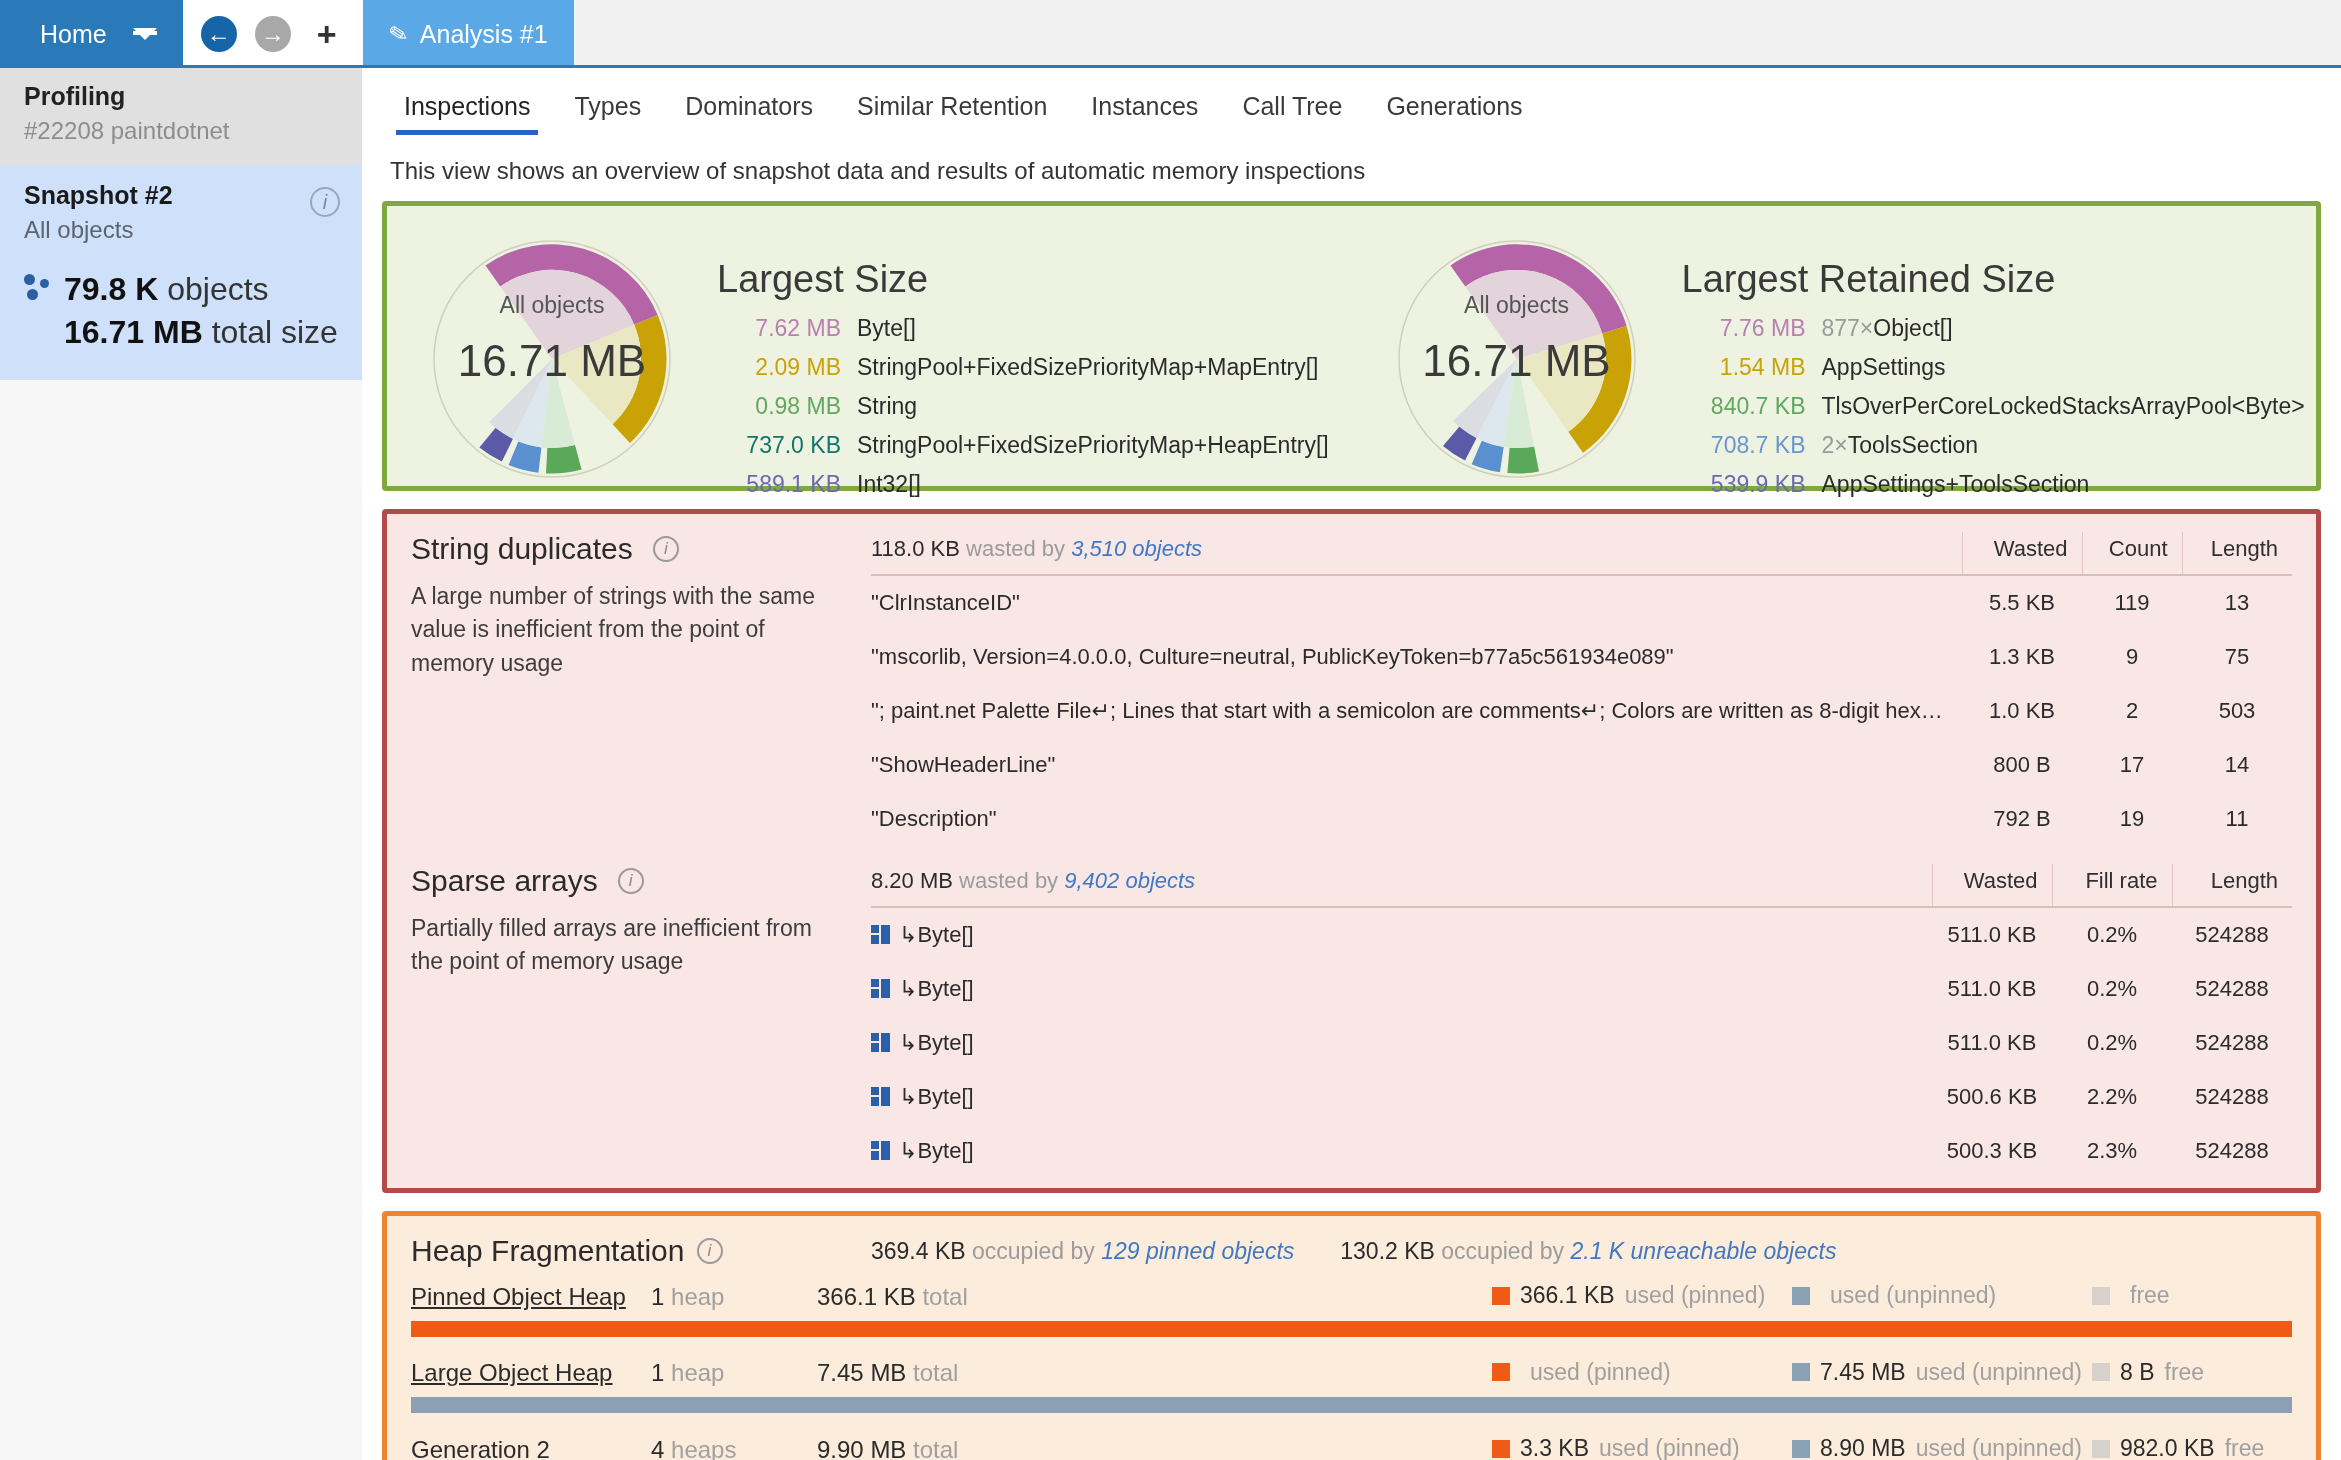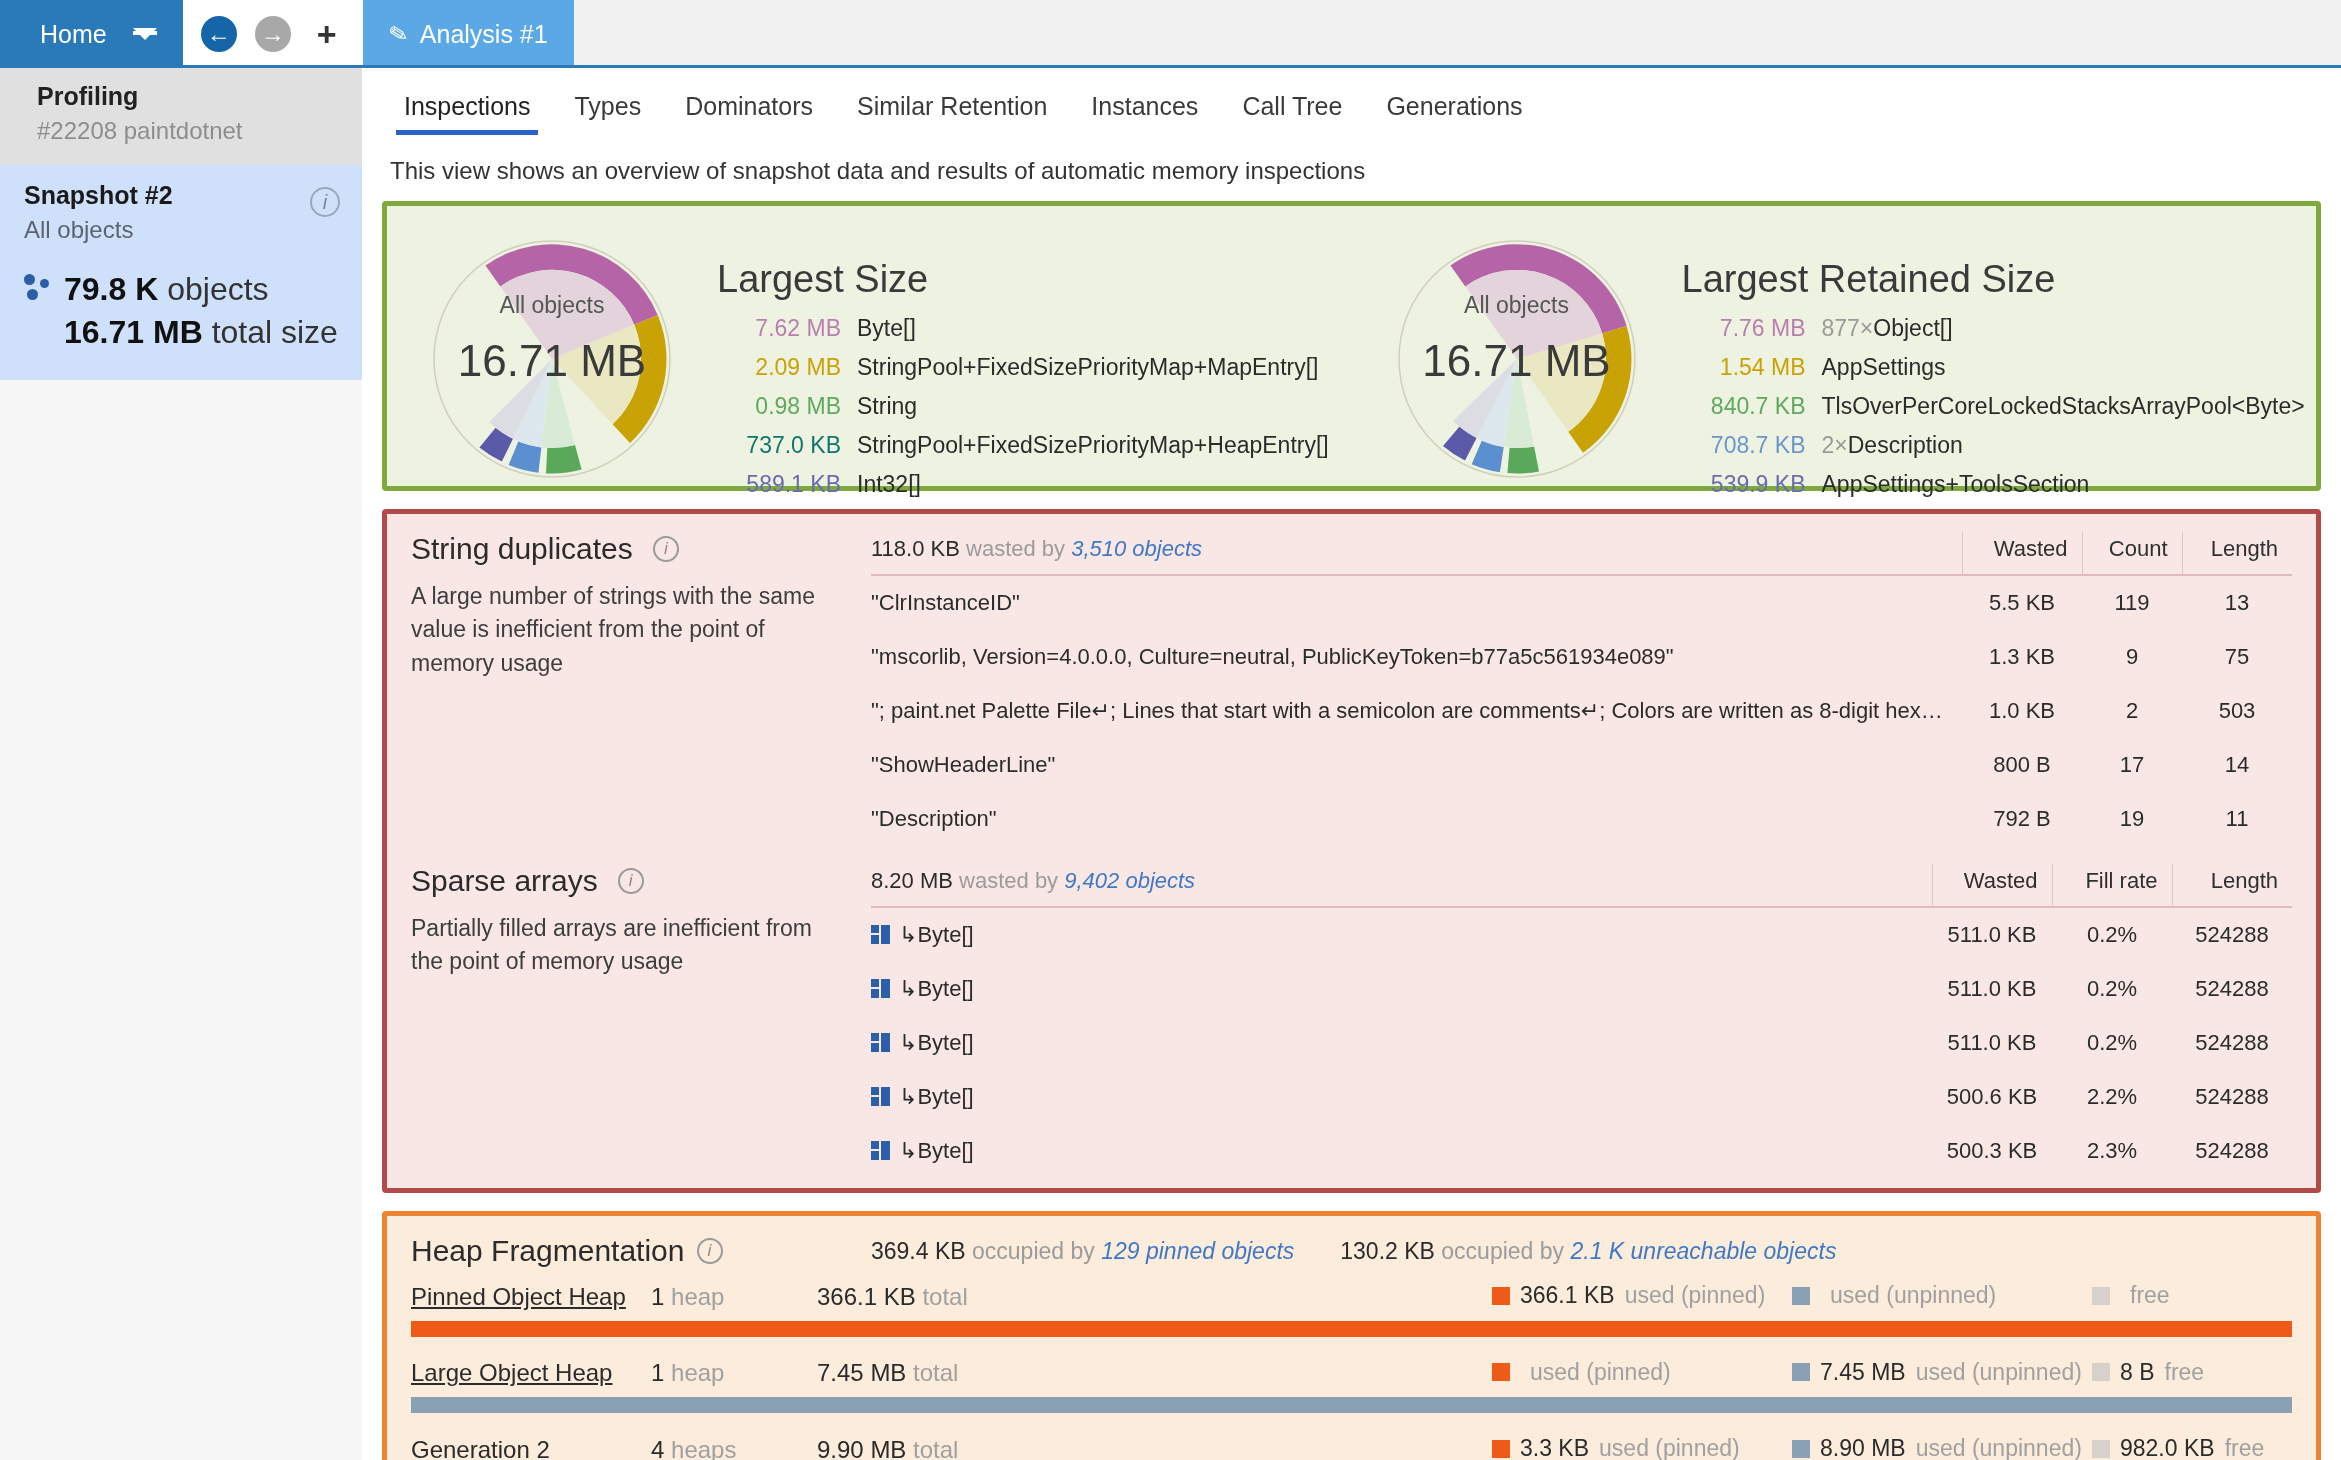--- a/index.html
+++ b/index.html
@@ -23,21 +23,21 @@
   .fwd-ico{ background:#a8a8a8; }
   .plus-ico{ color:#333; font-size:34px; font-weight:bold; padding:0 8px; }
   .tab-analysis { background:#5aa9e6; color:#fff; display:flex; align-items:center; gap:12px; padding:0 26px; font-size:25px; }
   .pencil { font-size:23px; transform:rotate(-12deg); display:inline-block;}
   .topbar-rest{ flex:1; background:#f1f1f1; }
   .topbar-underline{ position:absolute; left:0; right:0; bottom:0; height:3px; background:#2a7ab9; }
 
   
   .layout { display:flex; height:1392px; }
   .sidebar { width:362px; background:#f7f7f7; flex:0 0 362px; }
-  .sb-profiling { background:#e0e0e0; padding:14px 24px 20px 37px; }
+  .sb-profiling { background:#e0e0e0; padding:14px 24px 20px 24px; }
   .sb-title { font-size:25px; font-weight:bold; color:#222; }
   .sb-sub { font-size:24px; color:#8d8d8d; margin-top:6px; }
   .sb-snapshot { background:#cfe0fa; padding:16px 24px 26px 24px; position:relative; }
   .sb-snap-title{ font-size:25px; font-weight:bold; color:#1a1a1a; }
   .sb-snap-sub{ font-size:24px; color:#5c6470; margin-top:6px;}
   .sb-info-i{ position:absolute; right:22px; top:22px; width:30px;height:30px;border-radius:50%;border:2px solid #9aa7ba;color:#7b879a;font-size:20px;display:flex;align-items:center;justify-content:center;font-style:italic;}
   .sb-stats{ display:flex; gap:12px; margin-top:24px; align-items:flex-start;}
   .dots-ico{ position:relative; width:28px;height:28px; flex:0 0 28px; margin-top:6px;}
   .dots-ico i{ position:absolute; background:#2a5fa5; border-radius:50%; display:block;}
   .dots-ico i:nth-child(1){width:11px;height:11px;left:0;top:0;}
@@ -258,21 +258,21 @@
             <div class="p1row">
               <span class="p1size" style="color:#c9a206">1.54 MB</span>
               <span class="p1name">AppSettings</span>
             </div>
             <div class="p1row">
               <span class="p1size" style="color:#5fa85f">840.7 KB</span>
               <span class="p1name">TlsOverPerCoreLockedStacksArrayPool&lt;Byte&gt;</span>
             </div>
             <div class="p1row">
               <span class="p1size" style="color:#6a96cf">708.7 KB</span>
-              <span class="p1name"><span class="p1mult">2×</span><span>Description</span></span>
+              <span class="p1name"><span class="p1mult">2×</span><span>ToolsSection</span></span>
             </div>
             <div class="p1row">
               <span class="p1size" style="color:#6a6ab0">539.9 KB</span>
               <span class="p1name">AppSettings+ToolsSection</span>
             </div>
           </div>
         </div>
       </div>
 
       <div class="panel2">

